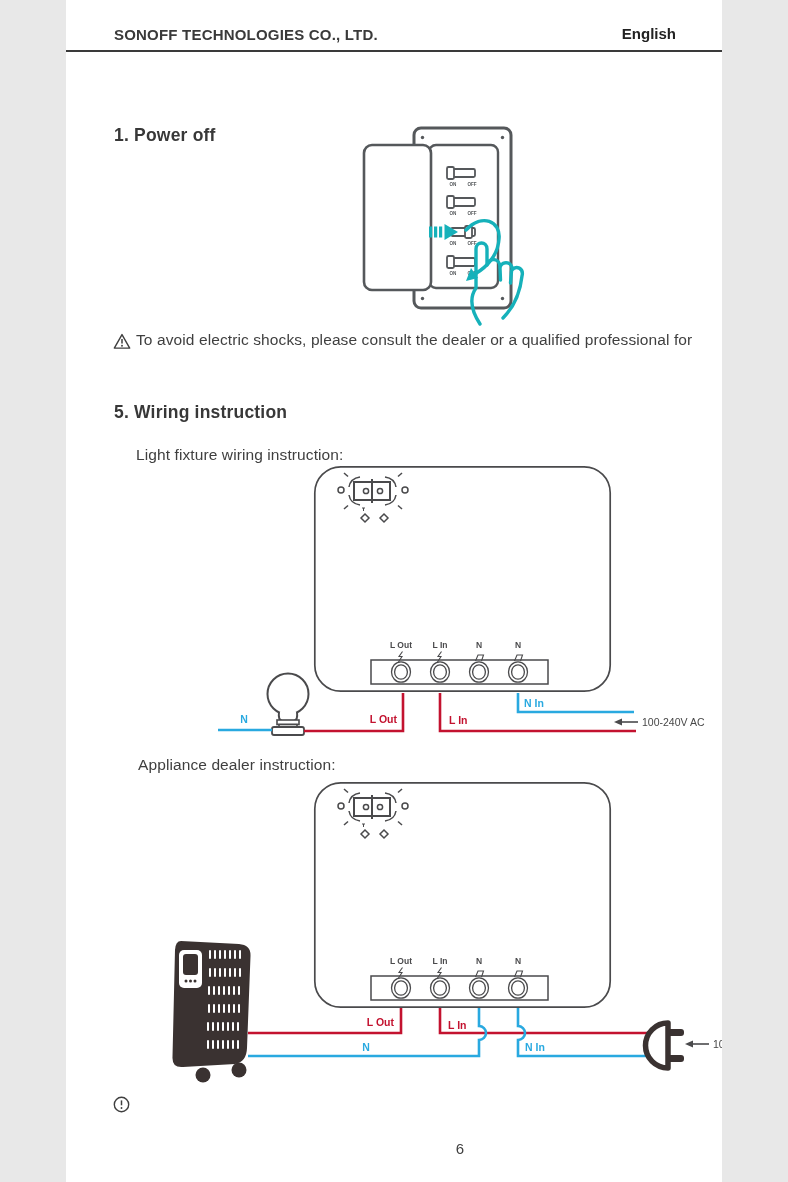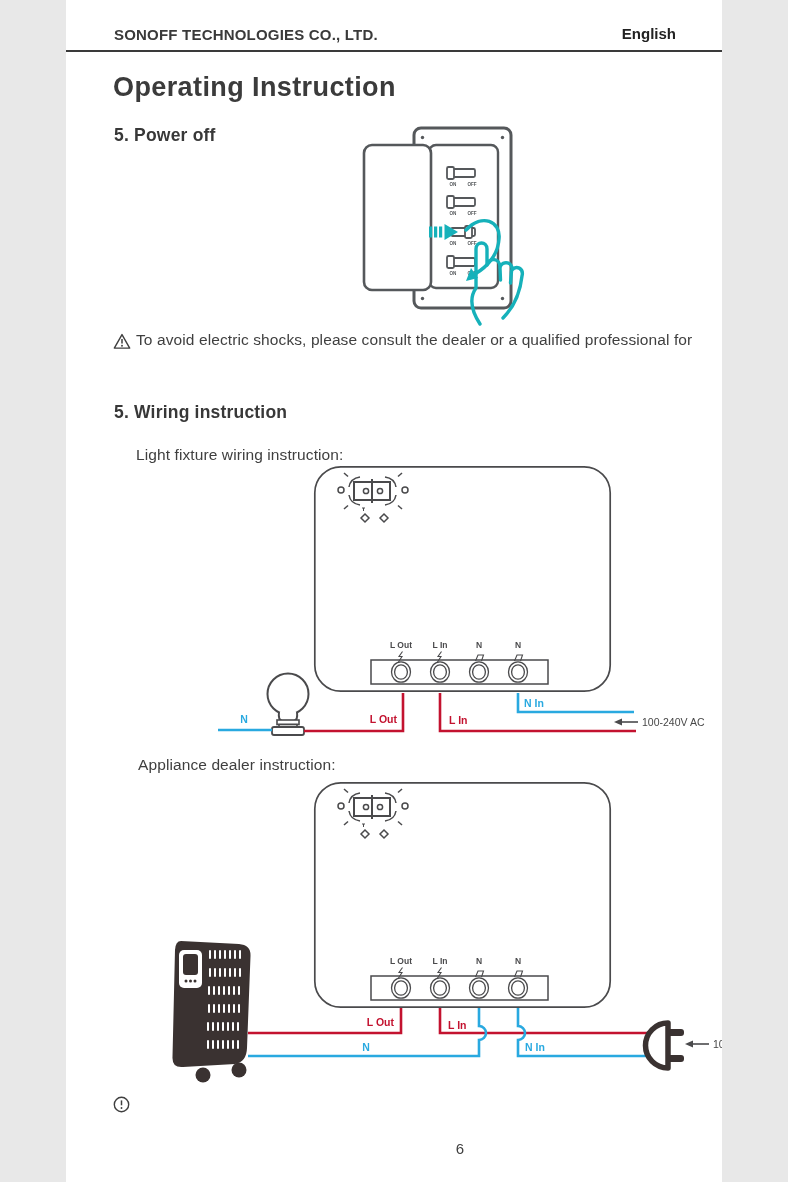--- a/index.html
+++ b/index.html
@@ -29,23 +29,22 @@
 </style>
 </head>
 <body>
 
 <div class="page">
 
   <div class="abs header-company">SONOFF TECHNOLOGIES CO., LTD.</div>
   <div class="abs header-lang">English</div>
   <div class="abs header-rule"></div>
 
-  <div class="abs doc-title">Operating Instruction</div>
-
-  <div class="abs sec-heading h-power">5. Power off</div>
+
+  <div class="abs sec-heading h-power">1. Power off</div>
 
   <svg class="icon-abs" style="left:288px;top:118px;" width="186" height="208" viewBox="0 0 186 208">
     <g stroke="#55585b" fill="#ffffff">
       <rect x="60" y="10" width="97" height="180" rx="7" stroke-width="3"></rect>
       <circle cx="68.5" cy="19.5" r="1.7" fill="#55585b" stroke="none"></circle>
       <circle cx="148.5" cy="19.5" r="1.7" fill="#55585b" stroke="none"></circle>
       <circle cx="68.5" cy="180.5" r="1.7" fill="#55585b" stroke="none"></circle>
       <circle cx="148.5" cy="180.5" r="1.7" fill="#55585b" stroke="none"></circle>
       <rect x="75" y="27" width="69" height="143" rx="7" stroke-width="2.4"></rect>
       <rect x="10" y="27" width="67" height="145" rx="8" stroke-width="2.6"></rect>

